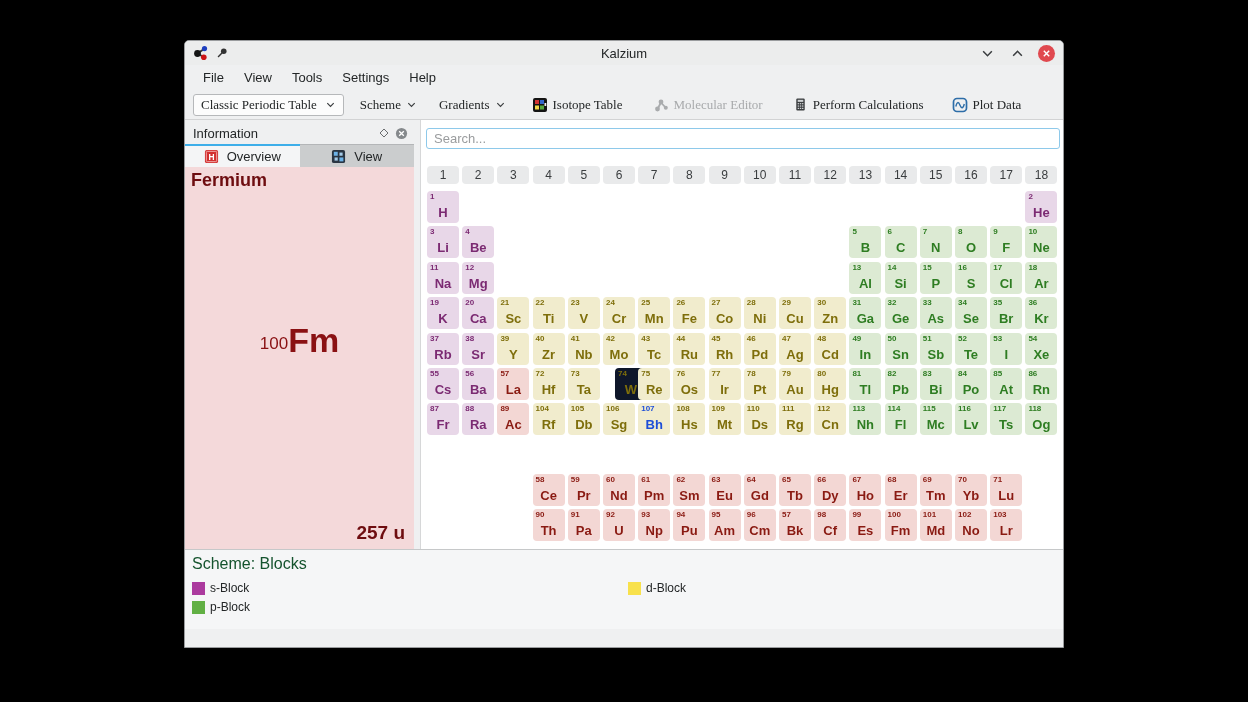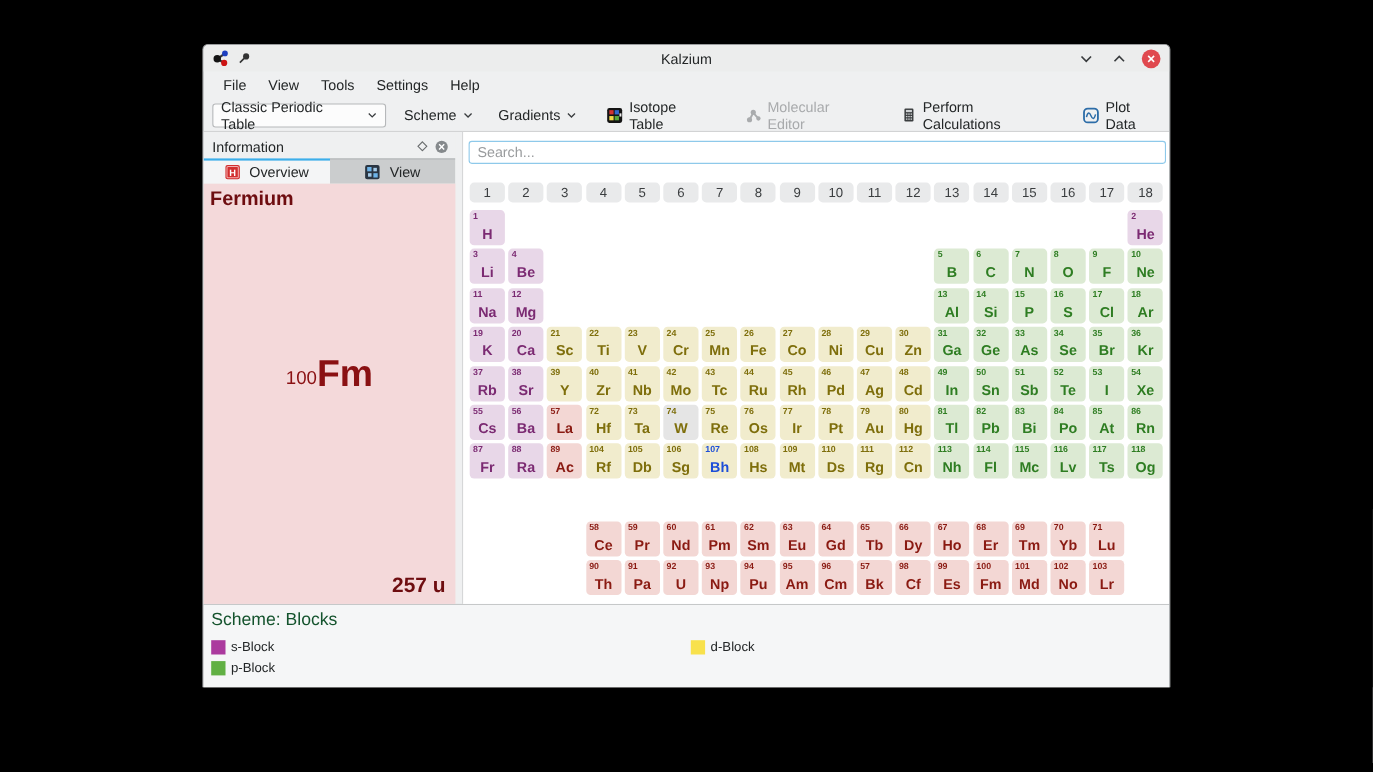--- a/index.html
+++ b/index.html
@@ -1,17 +1,17 @@
 <!DOCTYPE html>
 <html><head>
 <meta charset="utf-8">
 <style>
   * { margin:0; padding:0; box-sizing:border-box; }
   body { background:#000; font-family:"Liberation Sans", sans-serif; }
-  .screen { position:relative; width:1248px; height:625px; background:#000; overflow:hidden; }
+  .screen { position:relative; width:1248px; height:702px; background:#000; overflow:hidden; }
 
   .window { position:absolute; left:184px; top:40px; width:880px; height:608px;
             background:#eff0f1; border-radius:5px 5px 0 0; overflow:hidden;
             border:1px solid #9a9c9e; display:flex; flex-direction:column; }
 
   
   .titlebar { height:24px; display:flex; align-items:center; position:relative;
               background:#eceded; flex:none; }
   .titlebar .left-icons { display:flex; align-items:center; gap:6px; padding-left:8px; }
   .titlebar .title { position:absolute; left:0; right:0; text-align:center;
@@ -20,21 +20,21 @@
   .tb-btn { width:18px; height:18px; display:flex; align-items:center; justify-content:center; }
   .close-btn { width:17px; height:17px; border-radius:50%; background:#e0494f;
                display:flex; align-items:center; justify-content:center; }
 
   
   .menubar { height:25px; display:flex; align-items:center; padding-left:8px; flex:none; }
   .menu-item { font-size:13px; color:#232627; padding:3px 10px; cursor:default; }
 
   
   .toolbar { height:30px; display:flex; align-items:center; padding-left:8px; gap:10px;
-             border-bottom:1px solid #d2d3d4; flex:none; }
+             border-bottom:1px solid #d2d3d4; flex:none;font-family:Liberation Serif, serif; }
   .combobox { height:22px; background:#fcfcfc; border:1px solid #b6b8ba; border-radius:3px;
               display:flex; align-items:center; gap:8px; padding:0 7px; font-size:13px; color:#232627; }
   .tool-btn { height:24px; display:flex; align-items:center; gap:5px; padding:0 6px;
               font-size:13px; color:#232627; border-radius:3px; }
   .tool-btn.disabled { color:#a8aaac; }
 
   
   .content { flex:none; height:429px; display:flex; }
 
   
@@ -518,21 +518,21 @@
               <span class="el-sym">La</span>
             </div>
             <div class="el-cell" style="left: 111.6px; top: 248px; background: rgb(241, 236, 205); color: rgb(126, 110, 11);">
               <span class="el-num">72</span>
               <span class="el-sym">Hf</span>
             </div>
             <div class="el-cell" style="left: 146.8px; top: 248px; background: rgb(241, 236, 205); color: rgb(126, 110, 11);">
               <span class="el-num">73</span>
               <span class="el-sym">Ta</span>
             </div>
-            <div class="el-cell" style="left: 182px; top: 248px; background: #e5e5e5; color: rgb(126, 110, 11);">
+            <div class="el-cell" style="left: 194px; top: 248px; background: #0f172a; color: rgb(126, 110, 11);">
               <span class="el-num">74</span>
               <span class="el-sym">W</span>
             </div>
             <div class="el-cell" style="left: 217.2px; top: 248px; background: rgb(241, 236, 205); color: rgb(126, 110, 11);">
               <span class="el-num">75</span>
               <span class="el-sym">Re</span>
             </div>
             <div class="el-cell" style="left: 252.4px; top: 248px; background: rgb(241, 236, 205); color: rgb(126, 110, 11);">
               <span class="el-num">76</span>
               <span class="el-sym">Os</span>

